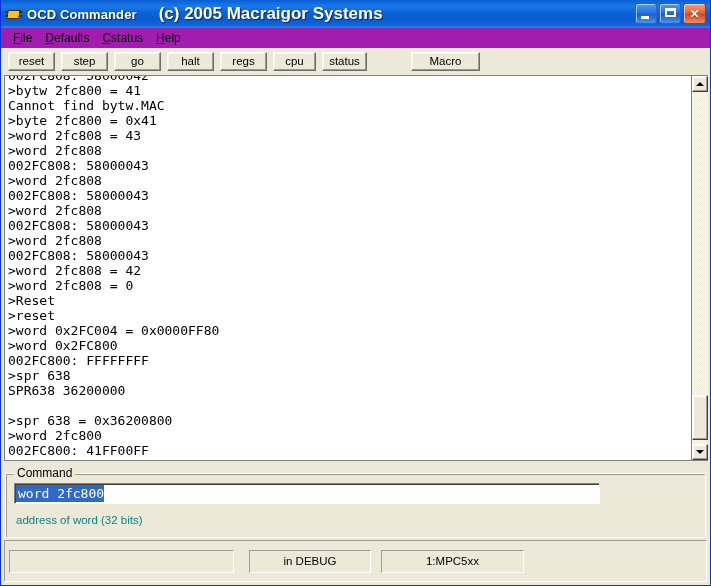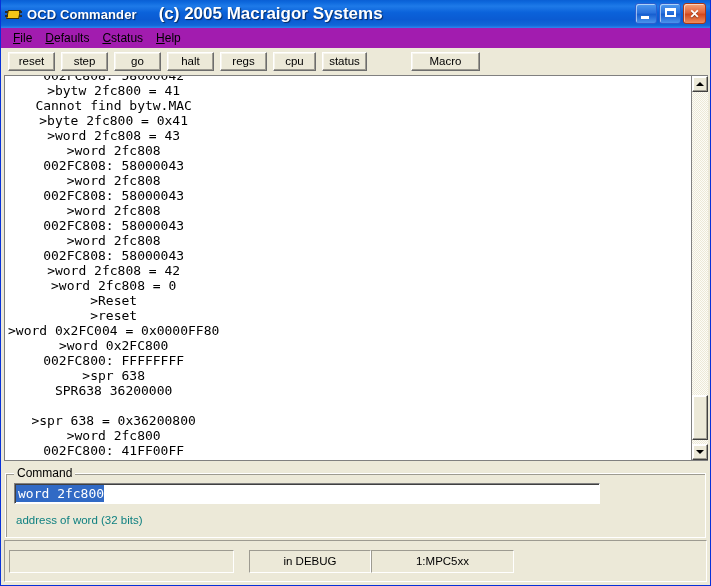--- a/index.html
+++ b/index.html
@@ -182,21 +182,20 @@
   #console-wrap {
     flex: 1 1 auto;
     margin: 1px 2px 0 3px;
     background: #c4b5fd;
     border: 1px solid #808080;
     border-right: none;
     box-sizing: border-box;
     position: relative;
     display: flex;
     overflow: hidden;
-    text-align: center;
   }
   #console {
     flex: 1 1 auto;
     background: #ffffff;
     overflow: hidden;
     position: relative;
     padding-left: 3px;
     box-sizing: border-box;
   }
   #console-lines {
@@ -344,21 +343,21 @@
     border-color: #9d9b91 #ffffff #ffffff #9d9b91;
     box-sizing: border-box;
     font-size: 11.5px;
     color: #000;
     display: flex;
     align-items: center;
     justify-content: center;
     white-space: nowrap;
   }
   .sb-panel.p1 { width: 225px; margin-right: 15px; }
-  .sb-panel.p2 { width: 122px; }
+  .sb-panel.p2 { width: 122px; margin-right: 10px; }
   .sb-panel.p3 {
     width: 166px;
     margin-right: 10px;
     border: 1px solid #000000;
     box-shadow: inset 1px 1px 0 #ffffff, inset -1px -1px 0 #9d9b91;
   }
   .sb-panel.p4 { width: 143px; }
 </style>
 </head>
 <body>

